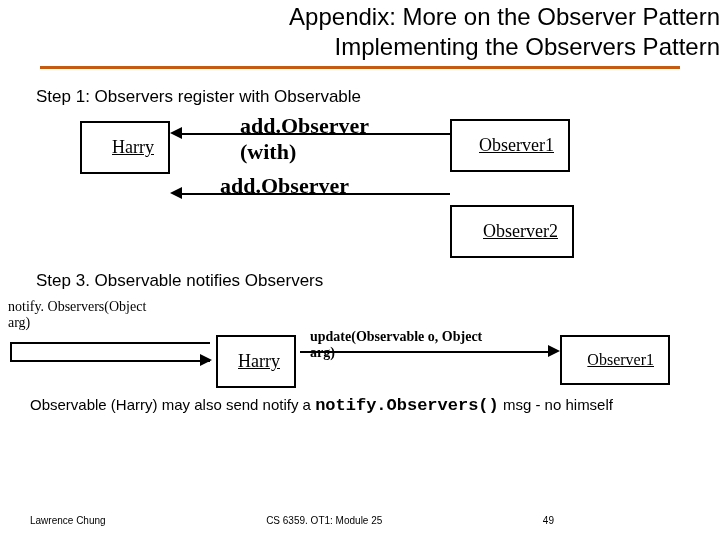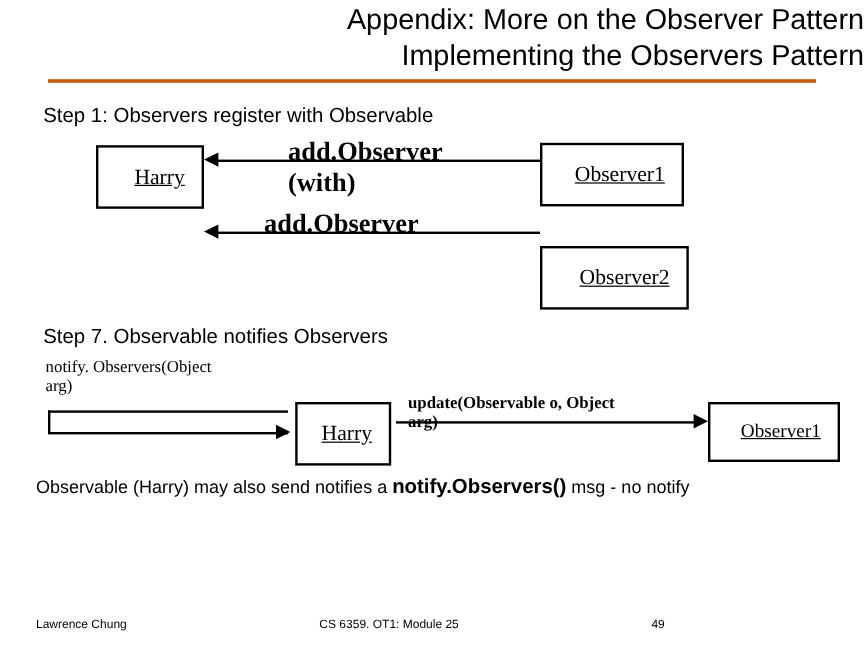--- a/index.html
+++ b/index.html
@@ -68,29 +68,28 @@
   .arrow-vert {
     position:absolute;
     width:2px;
     background:#000;
   }
 
   .diagram2 {
     position:relative;
     height:90px;
     width:680px;
-    margin-left:30px;
   }
   .msg14 { font-size:14px; }
   .note {
     margin:8px 30px 0 30px;
     font-size:15px;
     line-height:1.35;
   }
-  .note .bold { font-weight:bold; font-family:Liberation Sans, sans-serif; font-size:17px; }
+  .note .bold { font-weight:bold; font-family:Liberation Mono, monospace; font-size:17px; }
 
   .footer {
     position:absolute;
     bottom:14px;
     width:584px;
     display:flex;
     justify-content:space-between;
     font-size:10px;
     padding:0 30px;
   }
@@ -122,21 +121,21 @@
     <span>(with)</span>
   </div>
 
   <div class="arrow-line" style="left:140px;top:80px;width:270px;"></div>
   <div class="arrow-head-left" style="left:130px;top:74px;"></div>
   <div class="msg" style="left:180px;top:60px;">
     <span>add.Observer</span><br>
   </div>
 </div>
 
-<div class="step">Step 7. Observable notifies Observers</div>
+<div class="step">Step 3. Observable notifies Observers</div>
 
 <div class="diagram2">
 
   <div class="msg msg14" style="left:8px;top:2px;font-weight:normal;">
     <span>notify. Observers(Object</span><br>
     <span>arg)</span>
   </div>
 
   <div class="arrow-line" style="left:10px;top:45px;width:200px;"></div>
   <div class="arrow-vert" style="left:10px;top:45px;height:18px;"></div>
@@ -150,20 +149,20 @@
 
   <div class="msg msg14" style="left:310px;top:32px;font-weight:bold;">
     <span>update(Observable o, Object</span><br>
     <span>arg)</span>
   </div>
 
   <div class="obj-box" style="left:560px;top:38px;width:110px;font-size:16px;">Observer1</div>
 </div>
 
 <div class="note">
-  <span>Observable (Harry) may also send notifies a </span><span class="bold">notify.Observers()</span><span> msg - no notify</span>
+  <span>Observable (Harry) may also send notify a </span><span class="bold">notify.Observers()</span><span> msg - no himself</span>
 </div>
 
 <div class="footer">
   <span>Lawrence Chung</span>
   <span>CS 6359. OT1: Module 25</span>
   <span>49</span>
 </div>
 
 </body></html>

